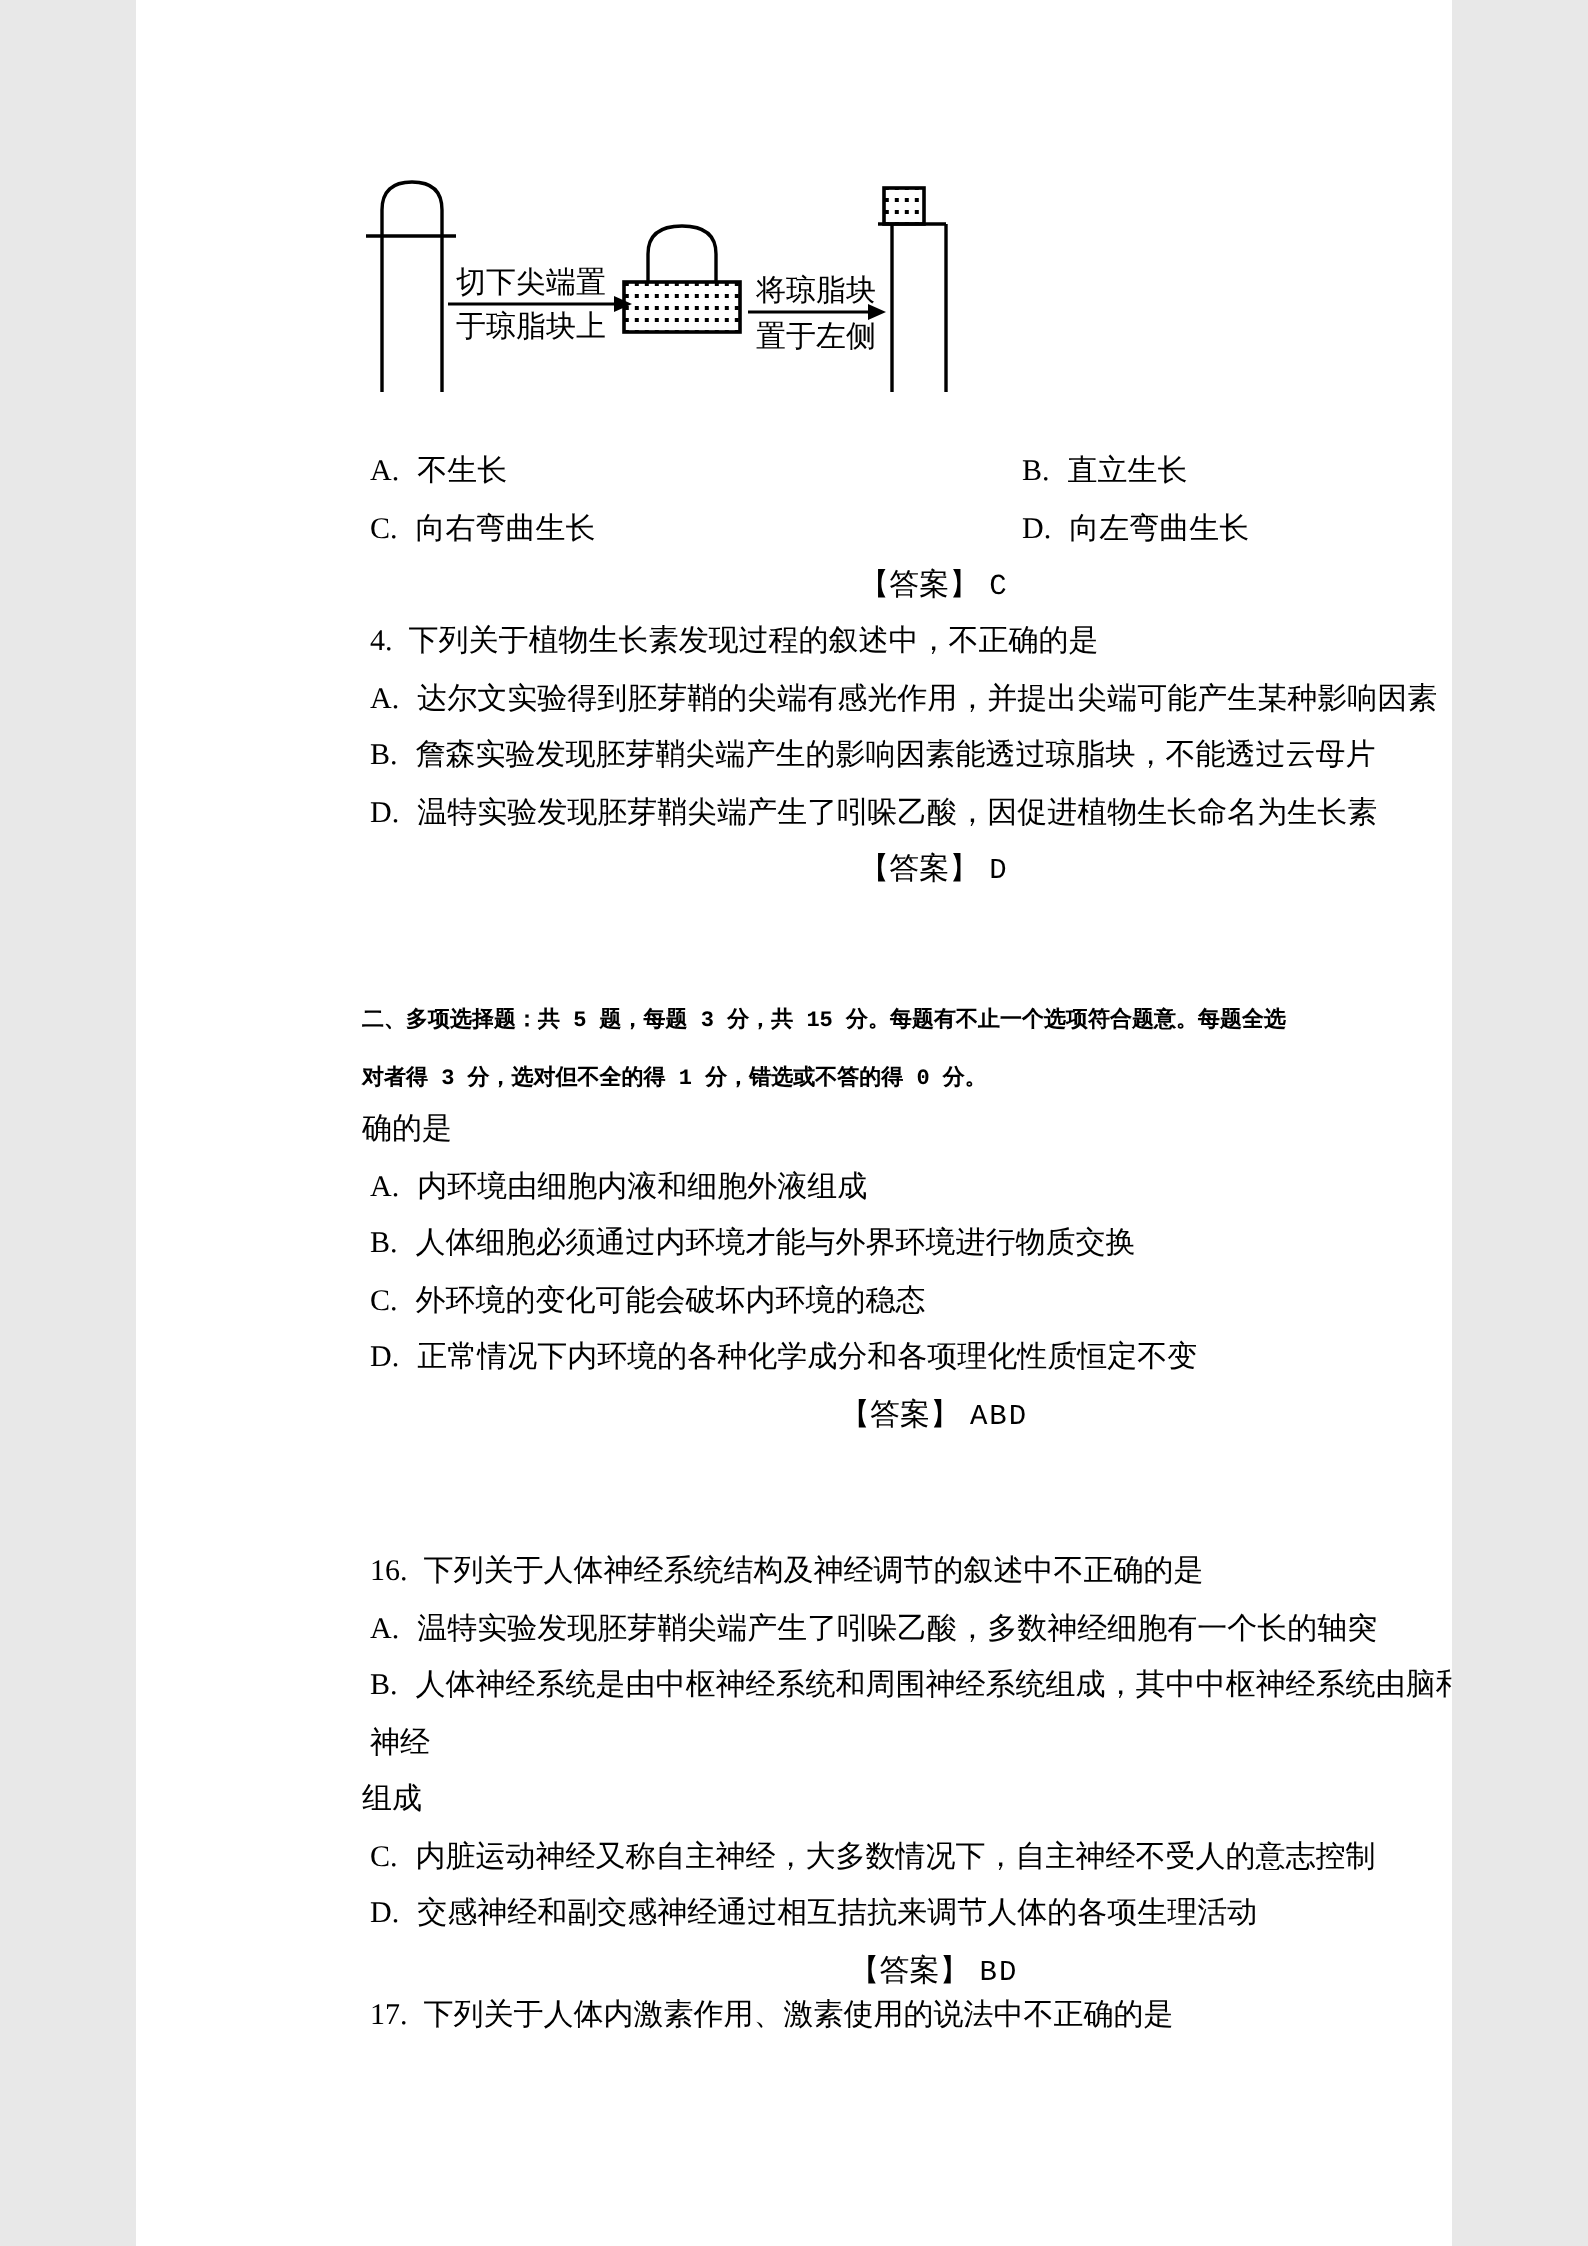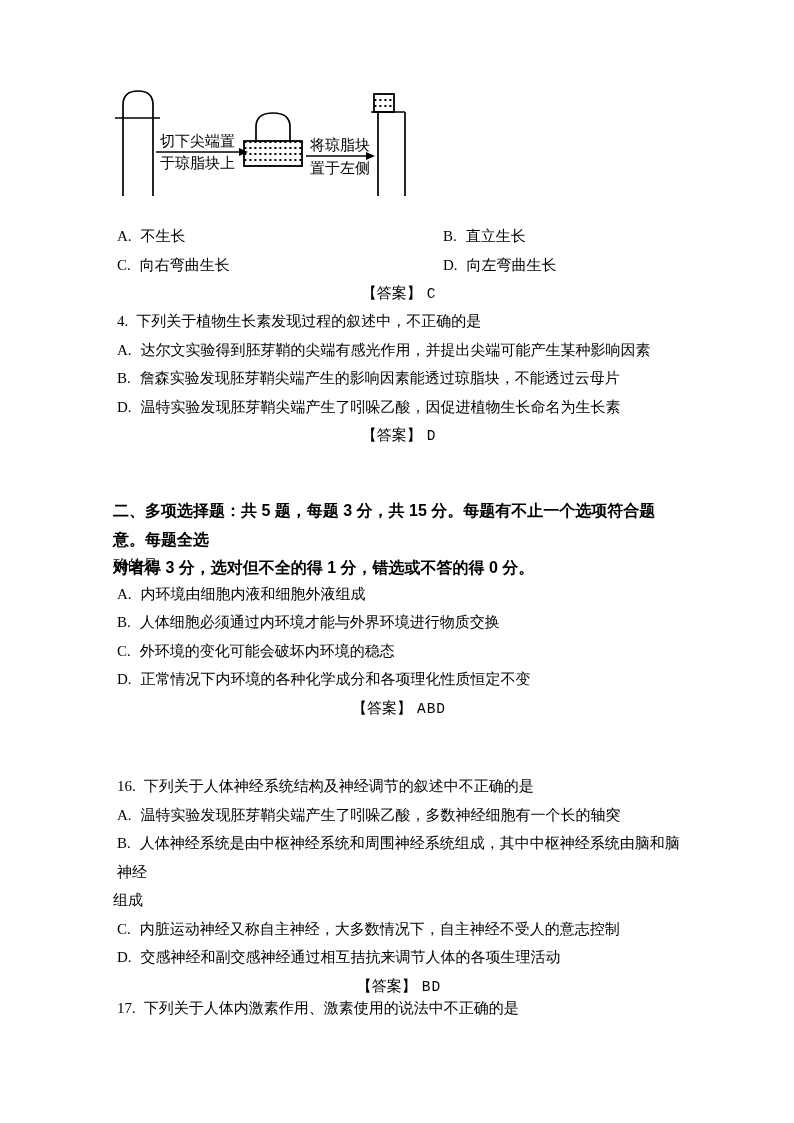--- a/index.html
+++ b/index.html
@@ -1,35 +1,35 @@
 <!DOCTYPE html>
 <html><head>
 <meta charset="utf-8">
 <style>
   html,body{margin:0;padding:0;background:#e8e8e8;}
   .page{
     position:relative;
-    width:794px;height:1123px;
+    width:658px;height:1123px;
     margin:0 auto;
     background:#ffffff;
     overflow:hidden;
     font-family:"Liberation Serif","DejaVu Serif",serif;
     color:#000000;
     font-size:15px;
   }
   .block{position:absolute;left:113px;width:572px;line-height:28.5px;}
   .line{padding-left:4px;}
   .answer-line{padding-left:0;text-align:center;}
   .opt-label{display:inline-block;margin-right:9px;}
   .stem-number{display:inline-block;margin-right:8px;}
   .answer-letters{margin-left:5px;letter-spacing:1px;font-family:"Liberation Mono","DejaVu Sans Mono",monospace;font-size:14.5px;}
   .col1{display:inline-block;width:326px;}
   .section-heading{
-    font-family:Liberation Sans, sans-serif;
-    font-weight:bold;font-size:16px;
+    font-family:Liberation Mono, monospace;
+    font-weight:bold;font-size:11px;
   }
   .figure-svg{display:block;}
   .figure-svg text{font-size:15px;fill:#000;}
 </style>
 </head>
 <body>
 
 <div class="page">
 
   <div class="block" style="top:85px;height:115px;">

